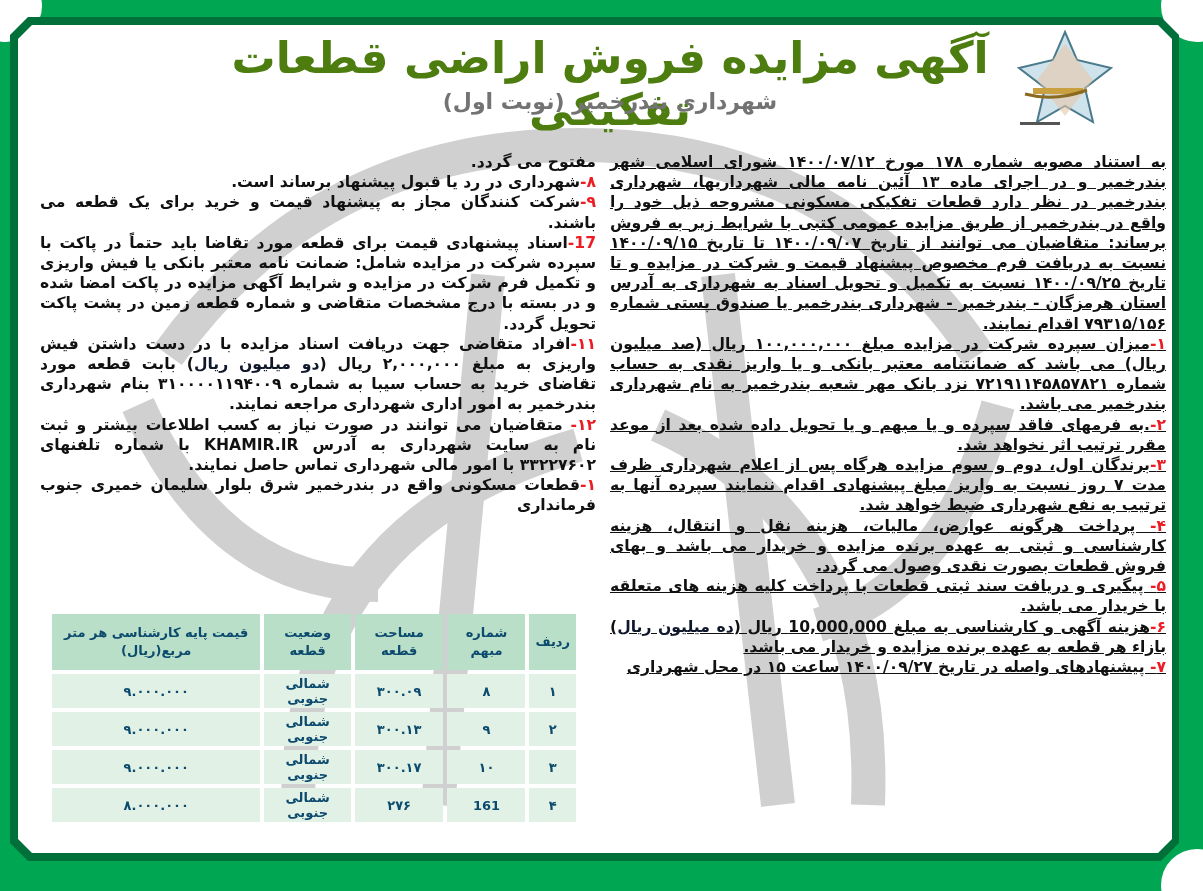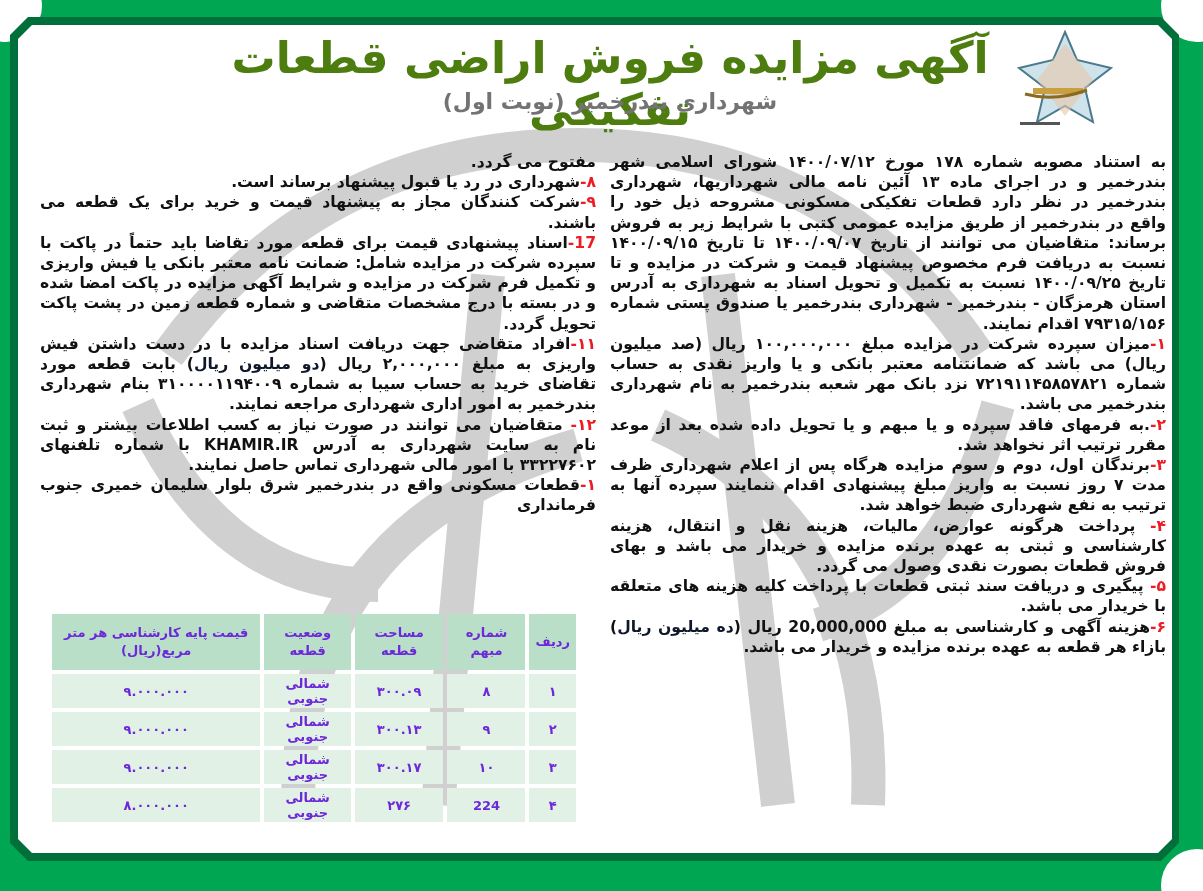--- a/index.html
+++ b/index.html
@@ -44,31 +44,31 @@
     position: absolute; left: 1015px; top: 30px; width: 100px; height: 100px;
   }
   .logo-caption {
     position: absolute; left: 1020px; top: 122px; width: 40px; height: 3px; background: #555;
   }
 
   .col {
     position: absolute; font-weight: bold; color: #111; font-size: 15.6px;
     line-height: 20.2px; text-align: justify; text-align-last: right;
   }
-  .col-right { left: 610px; top: 152px; width: 556px; }
+  .col-right { left: 610px; top: 152px; width: 556px; text-decoration: underline; }
   .col-left { left: 40px; top: 152px; width: 556px; }
   .para { margin: 0; }
   .num { color: #ed1c24; }
   .red { color: #0f172a; }
 
   
   .lots-table {
     position: absolute; left: 48px; top: 610px; width: 532px;
     border-collapse: separate; border-spacing: 4px;
-    font-size: 13px; color: #6d28d9; direction: rtl;
+    font-size: 13px; color: #0c4a6e; direction: rtl;
   }
   .lots-table th {
     background: #b9dfc8; font-weight: bold; height: 56px; text-align: center;
     padding: 0 6px; line-height: 18px;
   }
   .lots-table td {
     background: #e1f1e6; height: 32px; text-align: center; font-weight: bold;
   }
 </style>
 </head>
@@ -106,21 +106,22 @@
 </svg>
 <div class="logo-caption"></div>
 
 <div class="col col-right">
   <p class="para">به استناد مصوبه شماره ۱۷۸ مورخ ۱۴۰۰/۰۷/۱۲ شورای اسلامی شهر بندرخمیر و در اجرای ماده ۱۳ آئین نامه مالی شهرداریها، شهرداری بندرخمیر در نظر دارد قطعات تفکیکی مسکونی مشروحه ذیل خود را واقع در بندرخمیر از طریق مزایده عمومی کتبی با شرایط زیر به فروش برساند: متقاضیان می توانند از تاریخ ۱۴۰۰/۰۹/۰۷ تا تاریخ ۱۴۰۰/۰۹/۱۵ نسبت به دریافت فرم مخصوص پیشنهاد قیمت و شرکت در مزایده و تا تاریخ ۱۴۰۰/۰۹/۲۵ نسبت به تکمیل و تحویل اسناد به شهرداری به آدرس استان هرمزگان - بندرخمیر - شهرداری بندرخمیر یا صندوق پستی شماره ۷۹۳۱۵/۱۵۶ اقدام نمایند.</p>
   <p class="para"><span class="num">۱-</span><span>میزان سپرده شرکت در مزایده مبلغ ۱۰۰,۰۰۰,۰۰۰ ریال (صد میلیون ریال) می باشد که ضمانتنامه معتبر بانکی و یا واریز نقدی به حساب شماره ۷۲۱۹۱۱۴۵۸۵۷۸۲۱ نزد بانک مهر شعبه بندرخمیر به نام شهرداری بندرخمیر می باشد.</span></p>
   <p class="para"><span class="num">۲-</span><span>.به فرمهای فاقد سپرده و یا مبهم و یا تحویل داده شده بعد از موعد مقرر ترتیب اثر نخواهد شد.</span></p>
   <p class="para"><span class="num">۳-</span><span>برندگان اول، دوم و سوم مزایده هرگاه پس از اعلام شهرداری ظرف مدت ۷ روز نسبت به واریز مبلغ پیشنهادی اقدام ننمایند سپرده آنها به ترتیب به نفع شهرداری ضبط خواهد شد.</span></p>
   <p class="para"><span class="num">۴-</span><span> پرداخت هرگونه عوارض، مالیات، هزینه نقل و انتقال، هزینه کارشناسی و ثبتی به عهده برنده مزایده و خریدار می باشد و بهای فروش قطعات بصورت نقدی وصول می گردد.</span></p>
   <p class="para"><span class="num">۵-</span><span> پیگیری و دریافت سند ثبتی قطعات با پرداخت کلیه هزینه های متعلقه با خریدار می باشد.</span></p>
-  <p class="para"><span class="num">۶-</span><span>هزینه آگهی و کارشناسی به مبلغ 20,000,000 ریال (</span><span class="red">ده میلیون ریال</span><span>) بازاء هر قطعه به عهده برنده مزایده و خریدار می باشد.</span></p>
+  <p class="para"><span class="num">۶-</span><span>هزینه آگهی و کارشناسی به مبلغ 10,000,000 ریال (</span><span class="red">ده میلیون ریال</span><span>) بازاء هر قطعه به عهده برنده مزایده و خریدار می باشد.</span></p>
+  <p class="para"><span class="num">۷-</span><span> پیشنهادهای واصله در تاریخ ۱۴۰۰/۰۹/۲۷ ساعت ۱۵ در محل شهرداری</span></p>
 </div>
 
 <div class="col col-left">
   <p class="para">مفتوح می گردد.</p>
   <p class="para"><span class="num">۸-</span><span>شهرداری در رد یا قبول پیشنهاد برساند است.</span></p>
   <p class="para"><span class="num">۹-</span><span>شرکت کنندگان مجاز به پیشنهاد قیمت و خرید برای یک قطعه می باشند.</span></p>
   <p class="para"><span class="num">17-</span><span>اسناد پیشنهادی قیمت برای قطعه مورد تقاضا باید حتماً در پاکت با سپرده شرکت در مزایده شامل: ضمانت نامه معتبر بانکی یا فیش واریزی و تکمیل فرم شرکت در مزایده و شرایط آگهی مزایده در پاکت امضا شده و در بسته با درج مشخصات متقاضی و شماره قطعه زمین در پشت پاکت تحویل گردد.</span></p>
   <p class="para"><span class="num">۱۱-</span><span>افراد متقاضی جهت دریافت اسناد مزایده با در دست داشتن فیش واریزی به مبلغ ۲,۰۰۰,۰۰۰ ریال (</span><span class="red">دو میلیون ریال</span><span>) بابت قطعه مورد تقاضای خرید به حساب سیبا به شماره ۳۱۰۰۰۰۱۱۹۴۰۰۹ بنام شهرداری بندرخمیر به امور اداری شهرداری مراجعه نمایند.</span></p>
   <p class="para"><span class="num">۱۲-</span><span> متقاضیان می توانند در صورت نیاز به کسب اطلاعات بیشتر و ثبت نام به سایت شهرداری به آدرس KHAMIR.IR با شماره تلفنهای ۳۳۲۲۷۶۰۲ با امور مالی شهرداری تماس حاصل نمایند.</span></p>
   <p class="para"><span class="num">۱-</span><span>قطعات مسکونی واقع در بندرخمیر شرق بلوار سلیمان خمیری جنوب فرمانداری</span></p>
@@ -153,19 +154,19 @@
     </tr>
     <tr>
       <td>۳</td>
       <td>۱۰</td>
       <td>۳۰۰.۱۷</td>
       <td>شمالی جنوبی</td>
       <td>۹.۰۰۰.۰۰۰</td>
     </tr>
     <tr>
       <td>۴</td>
-      <td>224</td>
+      <td>161</td>
       <td>۲۷۶</td>
       <td>شمالی جنوبی</td>
       <td>۸.۰۰۰.۰۰۰</td>
     </tr>
   </tbody>
 </table>
 
 </body></html>

